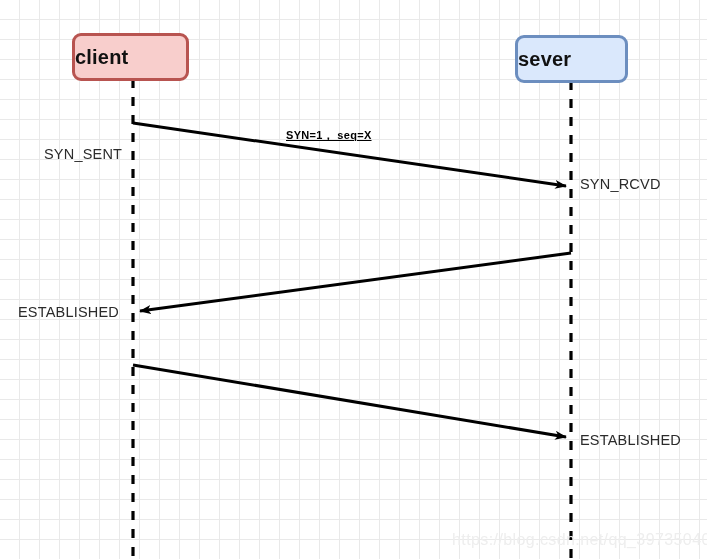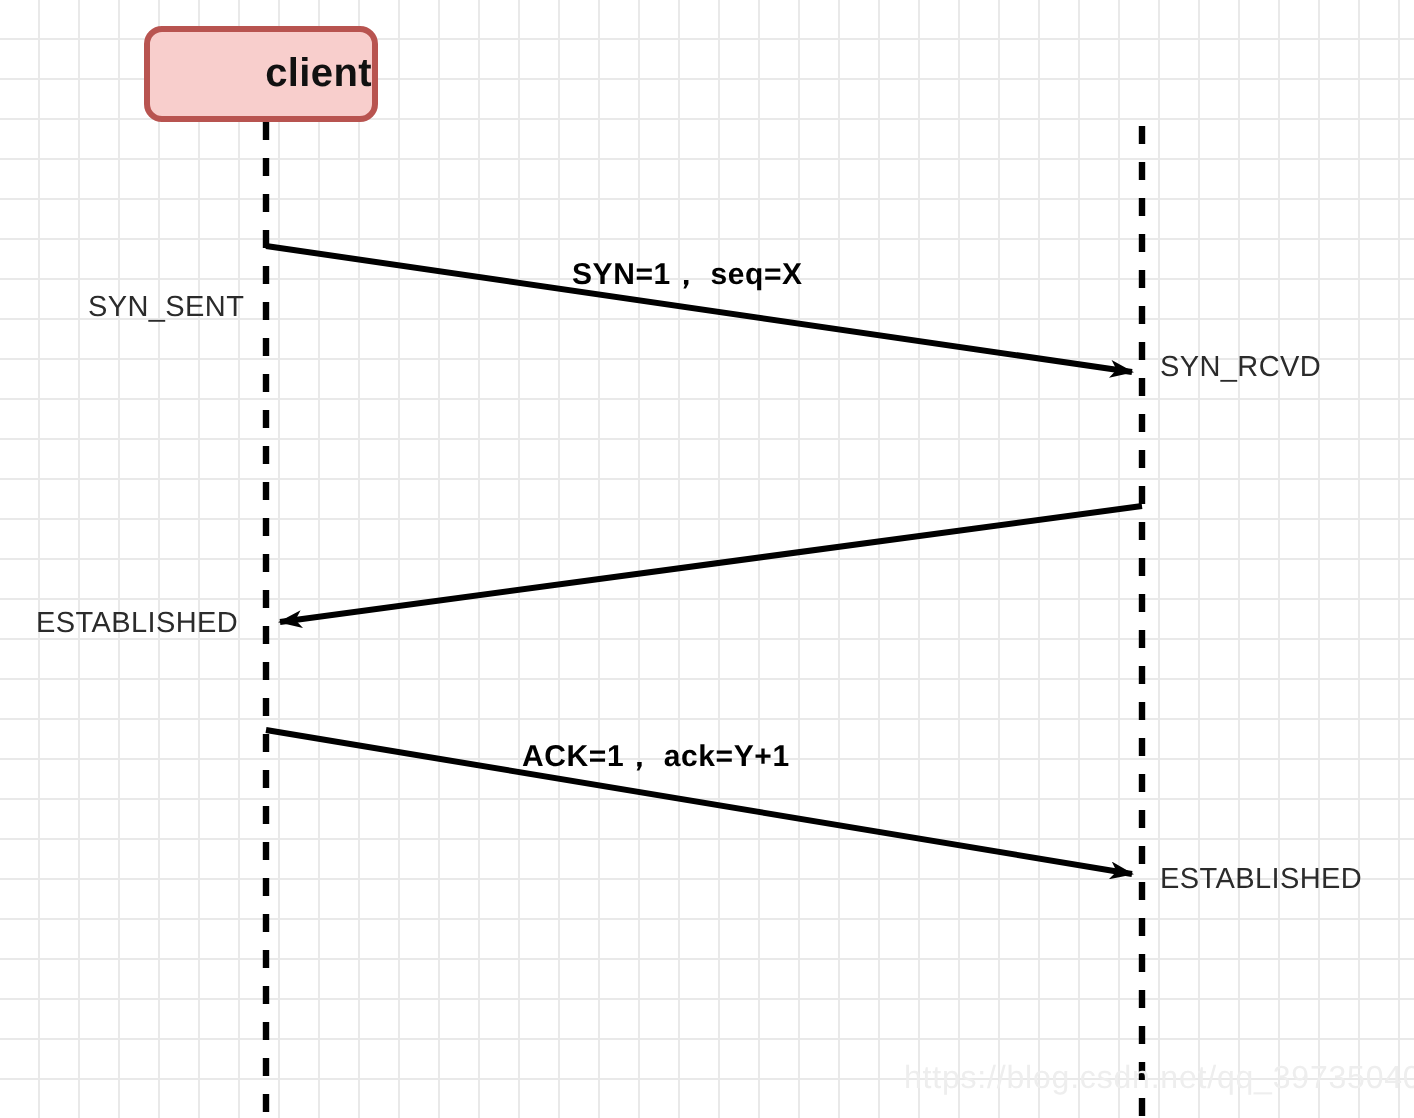--- a/index.html
+++ b/index.html
@@ -27,25 +27,26 @@
     width: 707px;
     height: 559px;
   }
   
   .actor-box {
     position: absolute;
     box-sizing: border-box;
     border-radius: 9px;
     display: flex;
     align-items: center;
-    justify-content: flex-end;
+    justify-content: flex-start;
     font-weight: bold;
     font-size: 20px;
     color: #111111;
     letter-spacing: 0.2px;
+    margin-top: 20px;
   }
   #actor-client {
     left: 72px;
     top: 13px;
     width: 117px;
     height: 48px;
     background: #f8cecc;
     border: 3px solid #b85450;
   }
   #actor-server {
@@ -59,25 +60,26 @@
   
   .state-label {
     position: absolute;
     font-size: 14.5px;
     color: #2b2b2b;
     white-space: nowrap;
     letter-spacing: 0.2px;
   }
   .msg-label {
     position: absolute;
-    font-size: 15px;
+    font-size: 11px;
     font-weight: bold;
     color: #000000;
     white-space: nowrap;
     letter-spacing: 0.3px;
+    text-decoration: underline;
   }
   #state-syn-sent   { left: 44px;  top: 111px; margin-top: 35px; }
   #state-syn-rcvd   { left: 580px; top: 176px; }
   #state-estab-client { left: 18px;  top: 304px; }
   #state-estab-server { left: 580px; top: 432px; }
   #msg-label-1 { left: 286px; top: 128px; }
   #msg-label-2 { left: 194px; top: 243px; }
   #msg-label-3 { left: 261px; top: 369px; }
   
   #watermark {
@@ -111,29 +113,31 @@
 
     <line x1="571" y1="253" x2="140" y2="311" stroke="#000000" stroke-width="3" marker-end="url(#arrowhead)"></line>
 
     <line x1="133" y1="365" x2="566" y2="437" stroke="#000000" stroke-width="3" marker-end="url(#arrowhead)"></line>
   </svg>
 
   <div class="actor-box" id="actor-client">
     <span>client</span>
   </div>
 
+  <div class="actor-box" id="actor-server">
+    <span>sever</span>
+  </div>
 
   <div class="state-label" id="state-syn-sent">SYN_SENT</div>
 
   <div class="state-label" id="state-syn-rcvd">SYN_RCVD</div>
 
   <div class="state-label" id="state-estab-client">ESTABLISHED</div>
 
   <div class="state-label" id="state-estab-server">ESTABLISHED</div>
 
   <div class="msg-label" id="msg-label-1">SYN=1， seq=X</div>
 
 
-  <div class="msg-label" id="msg-label-3">ACK=1， ack=Y+1</div>
 
   <div id="watermark">https://blog.csdn.net/qq_39735040</div>
 
 </div>
 
 </body></html>

